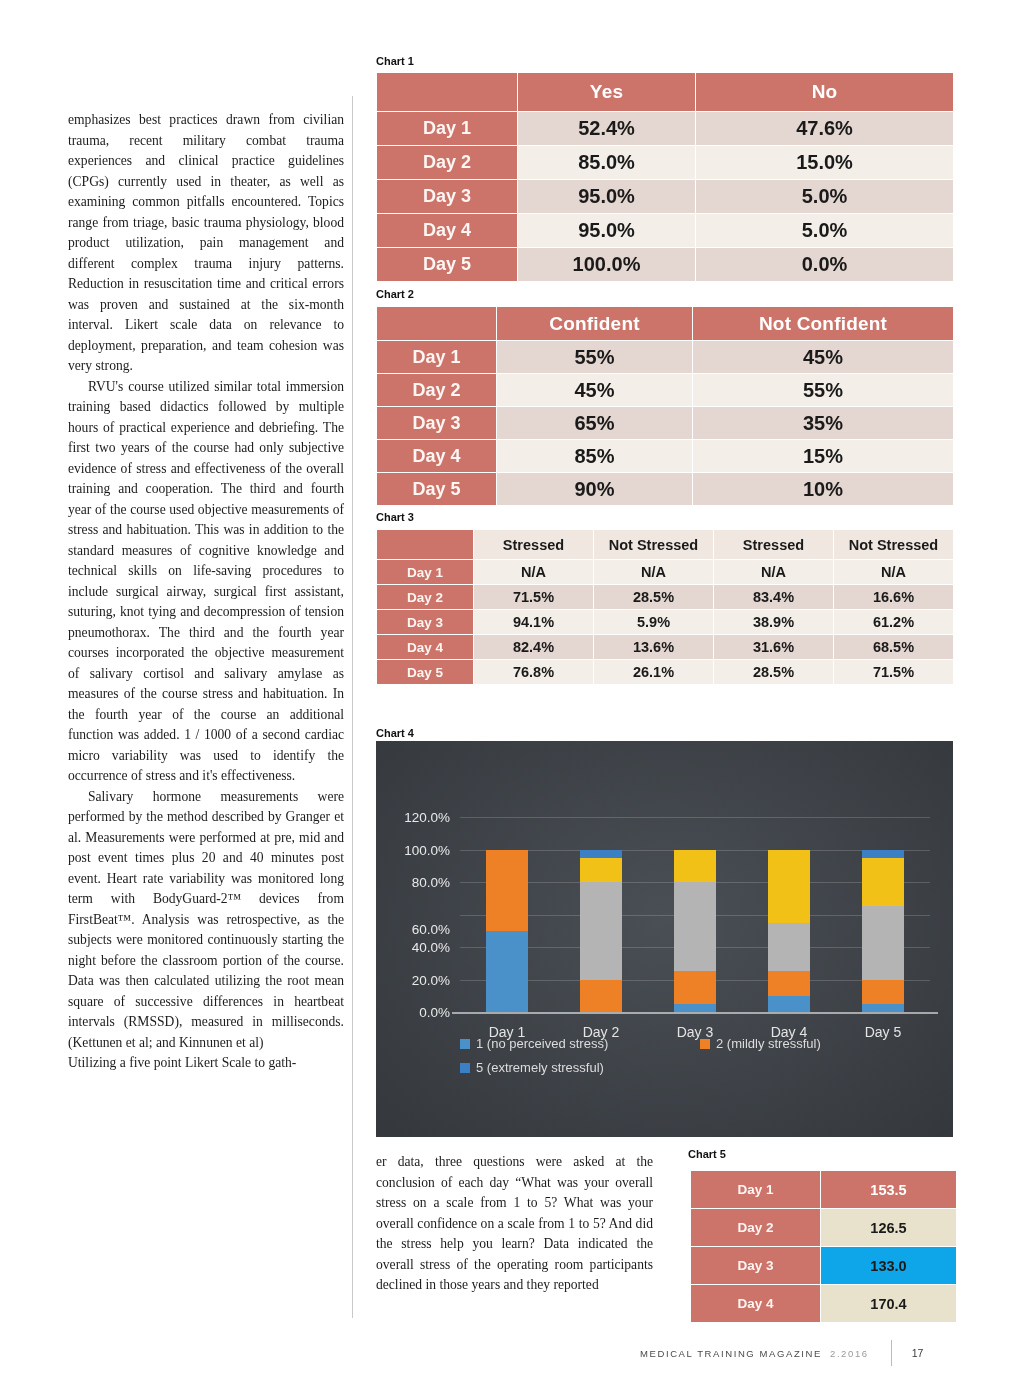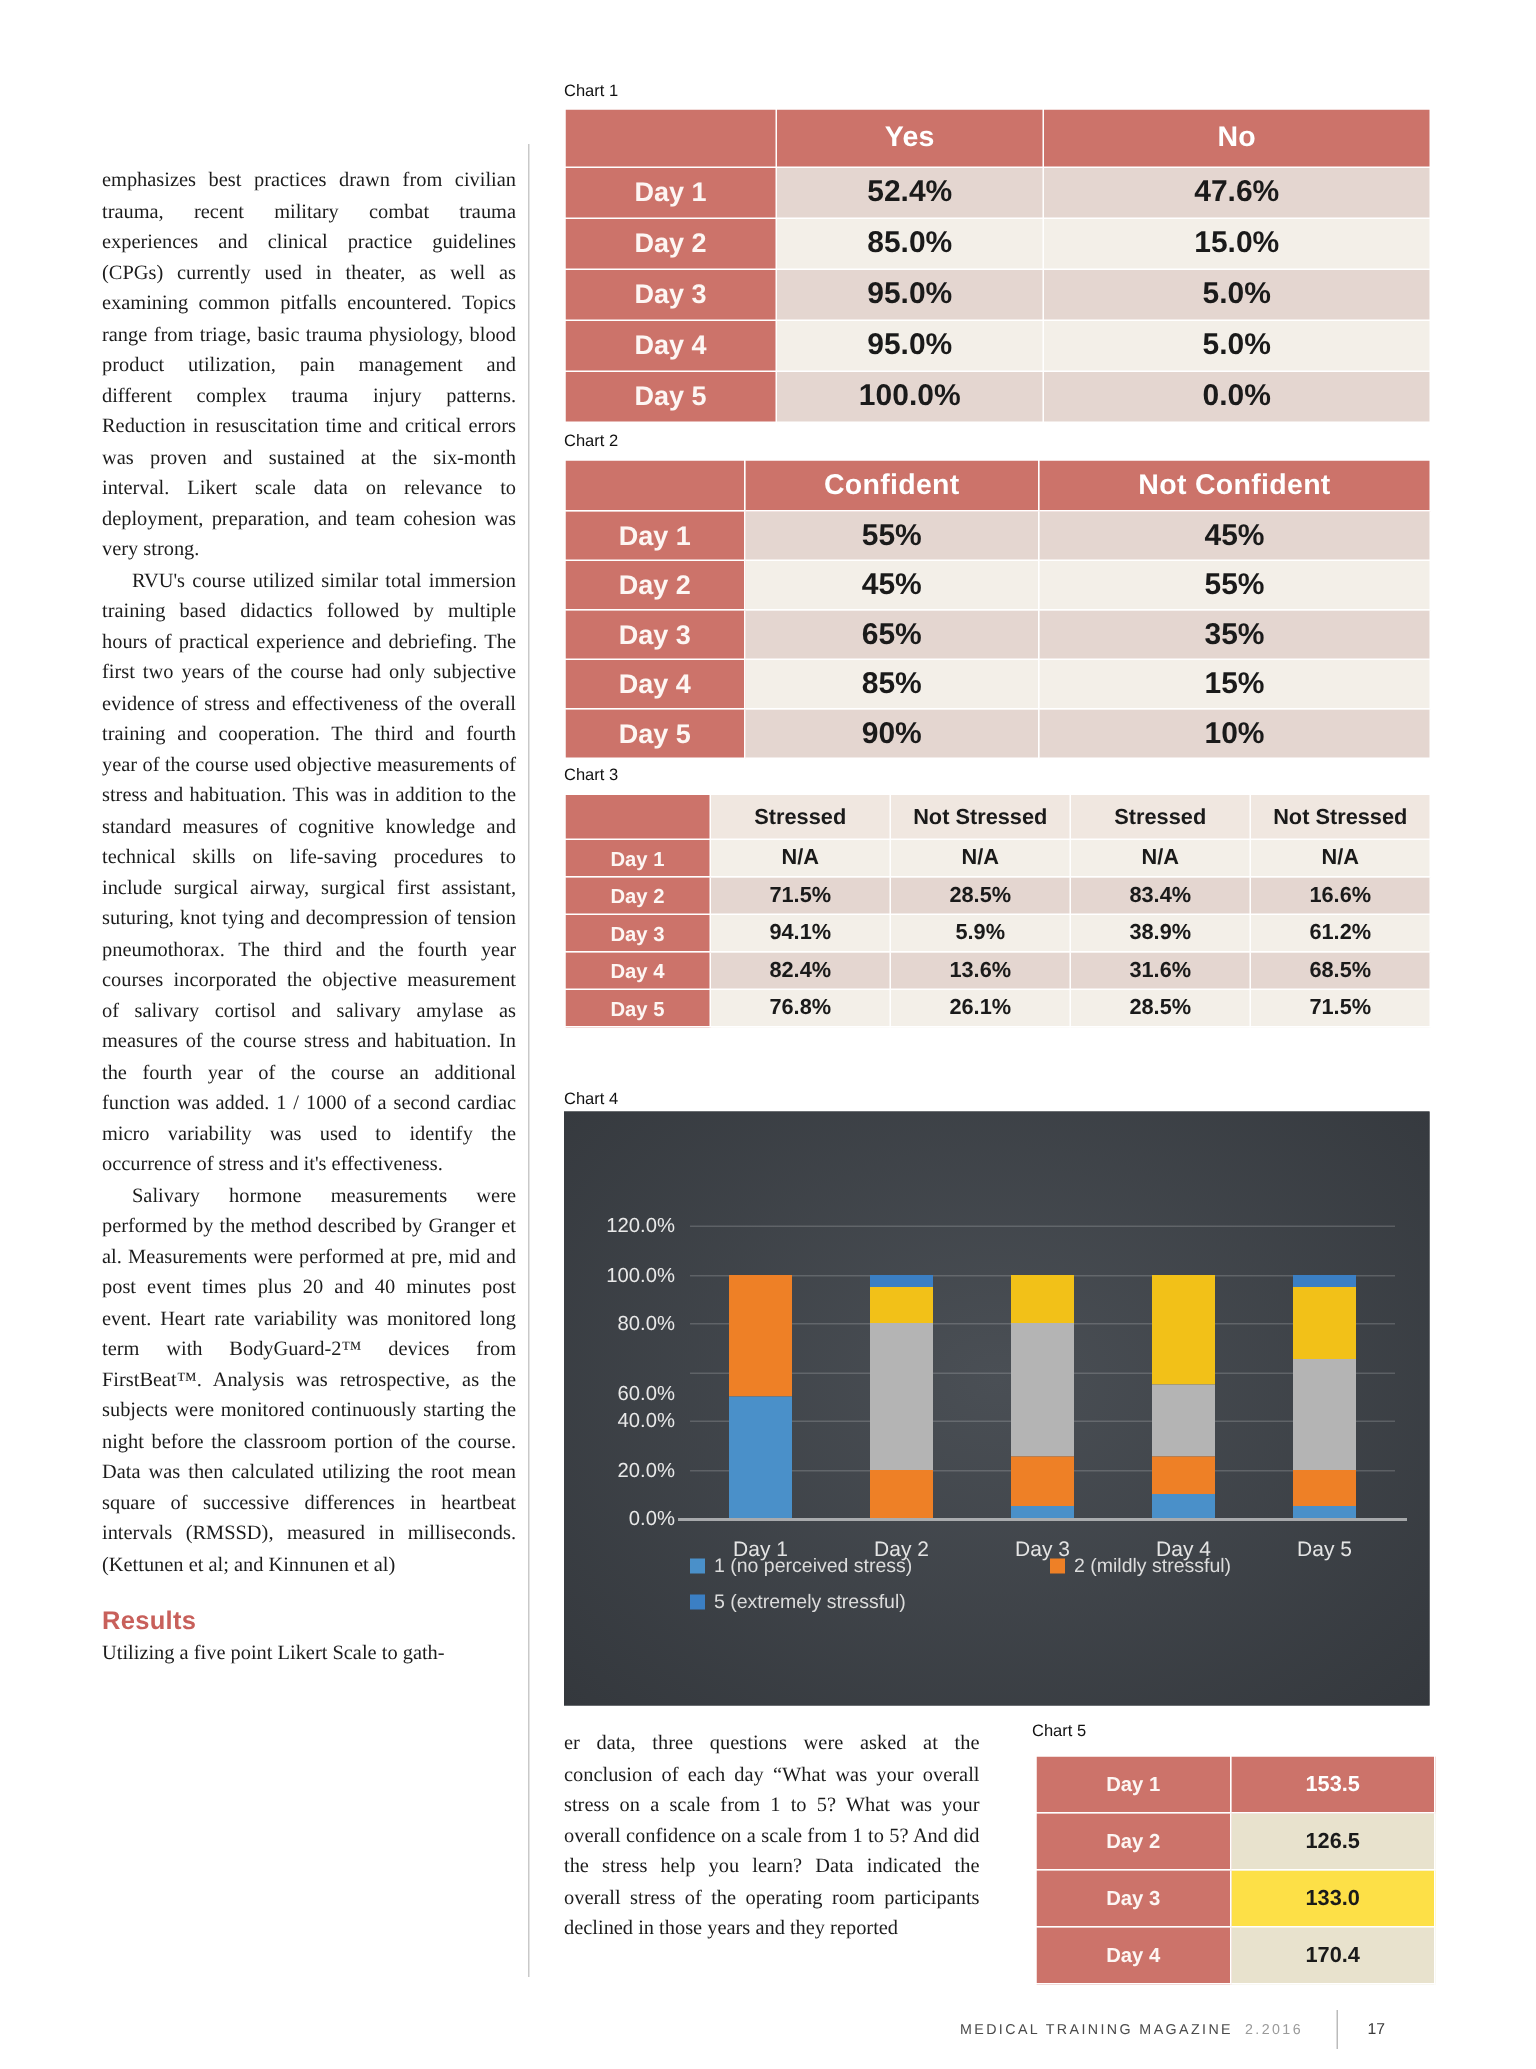--- a/index.html
+++ b/index.html
@@ -55,21 +55,21 @@
     color:#1c1c1c;
     text-align:justify;
   }
   #mid-col p { margin:0; text-indent:0; }
 
   
   .chart-caption {
     position:absolute;
     font-family:"Liberation Sans", sans-serif;
     font-size:11px;
-    font-weight:normal;
+    font-weight:bold;
     color:#111;
     letter-spacing:0;
   }
 
   
   .ctable {
     position:absolute;
     border-collapse:collapse;
     table-layout:fixed;
     font-family:"Liberation Sans", sans-serif;
@@ -219,21 +219,20 @@
   }
   #footer-page { color:#3a3a3a; font-size:10.5px; letter-spacing:0; }
 </style>
 </head>
 <body>
 
 <div id="left-col">
   <p class="first">emphasizes best practices drawn from civilian trauma, recent military combat trauma experiences and clinical practice guidelines (CPGs) currently used in theater, as well as examining common pitfalls encountered. Topics range from triage, basic trauma physiology, blood product utilization, pain management and different complex trauma injury patterns. Reduction in resuscitation time and critical errors was proven and sustained at the six-month interval. Likert scale data on relevance to deployment, preparation, and team cohesion was very strong.</p>
   <p>RVU's course utilized similar total immersion training based didactics followed by multiple hours of practical experience and debriefing. The first two years of the course had only subjective evidence of stress and effectiveness of the overall training and cooperation. The third and fourth year of the course used objective measurements of stress and habituation. This was in addition to the standard measures of cognitive knowledge and technical skills on life-saving procedures to include surgical airway, surgical first assistant, suturing, knot tying and decompression of tension pneumothorax. The third and the fourth year courses incorporated the objective measurement of salivary cortisol and salivary amylase as measures of the course stress and habituation. In the fourth year of the course an additional function was added. 1 / 1000 of a second cardiac micro variability was used to identify the occurrence of stress and it's effectiveness.</p>
   <p>Salivary hormone measurements were performed by the method described by Granger et al. Measurements were performed at pre, mid and post event times plus 20 and 40 minutes post event. Heart rate variability was monitored long term with BodyGuard-2™ devices from FirstBeat™. Analysis was retrospective, as the subjects were monitored continuously starting the night before the classroom portion of the course. Data was then calculated utilizing the root mean square of successive differences in heartbeat intervals (RMSSD), measured in milliseconds. (Kettunen et al; and Kinnunen et al)</p>
-  <div id="results-head">Results</div>
   <p id="results-body">Utilizing a five point Likert Scale to gath-</p>
 </div>
 
 <div id="col-rule"></div>
 
 <div id="mid-col">
   <p>er data, three questions were asked at the conclusion of each day “What was your overall stress on a scale from 1 to 5? What was your overall confidence on a scale from 1 to 5? And did the stress help you learn? Data indicated the overall stress of the operating room participants declined in those years and they reported</p>
 </div>
 
 <div class="chart-caption" style="left:376px; top:55px;">Chart 1</div>
@@ -456,21 +455,21 @@
     <tr>
       <td class="daycell-sm" style="height:38px">Day 1</td>
       <td style="background:#cc736a; color:#ffffff; font-weight:bold; font-size:14.5px; font-family:'Liberation Sans',sans-serif;">153.5</td>
     </tr>
     <tr>
       <td class="daycell-sm" style="height:38px">Day 2</td>
       <td class="val-sm" style="background:#e8e2cd">126.5</td>
     </tr>
     <tr>
       <td class="daycell-sm" style="height:38px">Day 3</td>
-      <td class="val-sm" style="background:#fde047">133.0</td>
+      <td class="val-sm" style="background:#0ea5e9">133.0</td>
     </tr>
     <tr>
       <td class="daycell-sm" style="height:38px">Day 4</td>
       <td class="val-sm" style="background:#e8e2cd">170.4</td>
     </tr>
   </tbody>
 </table>
 
 <div id="footer">
   <span>MEDICAL TRAINING MAGAZINE</span>

